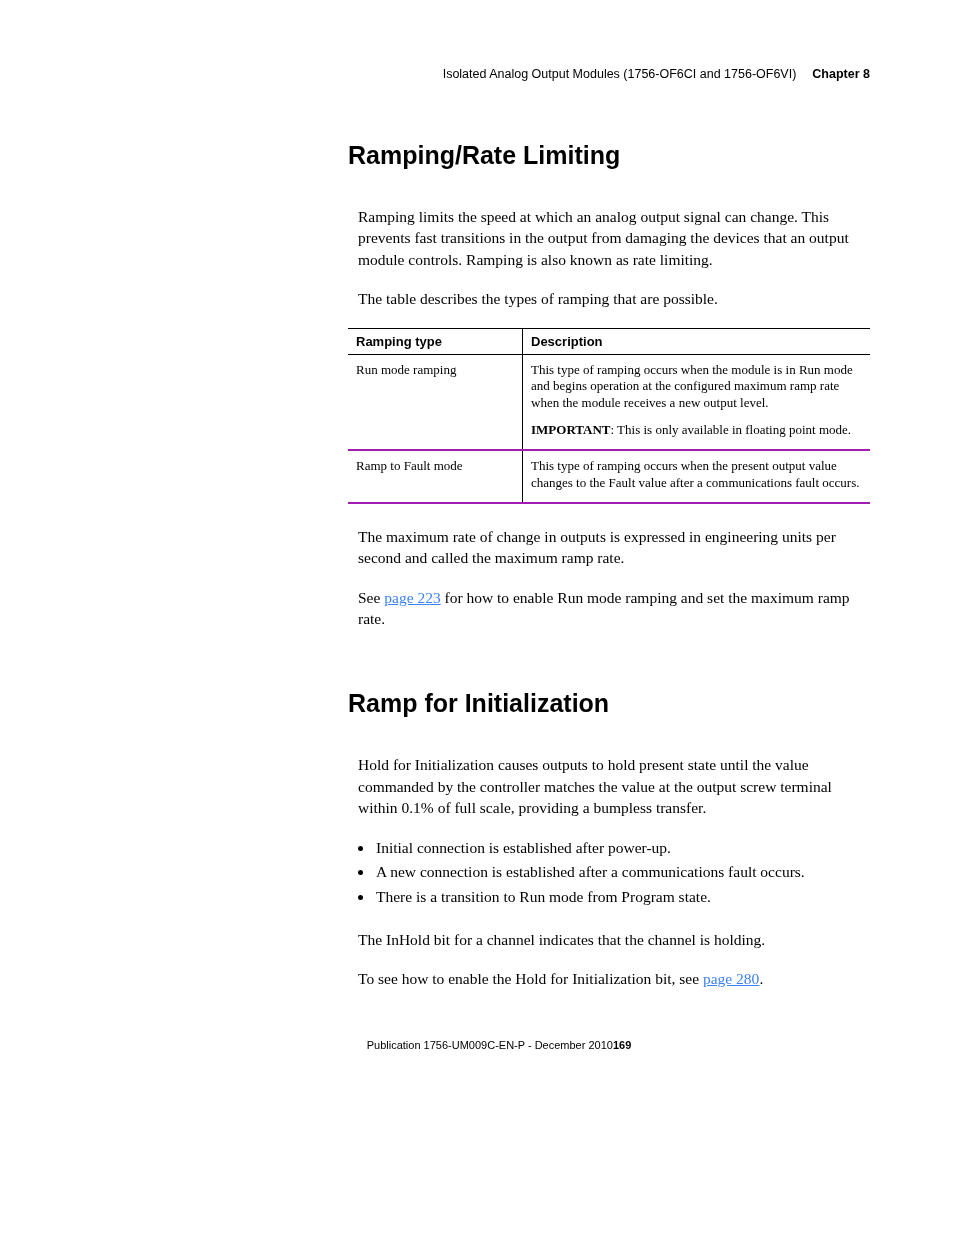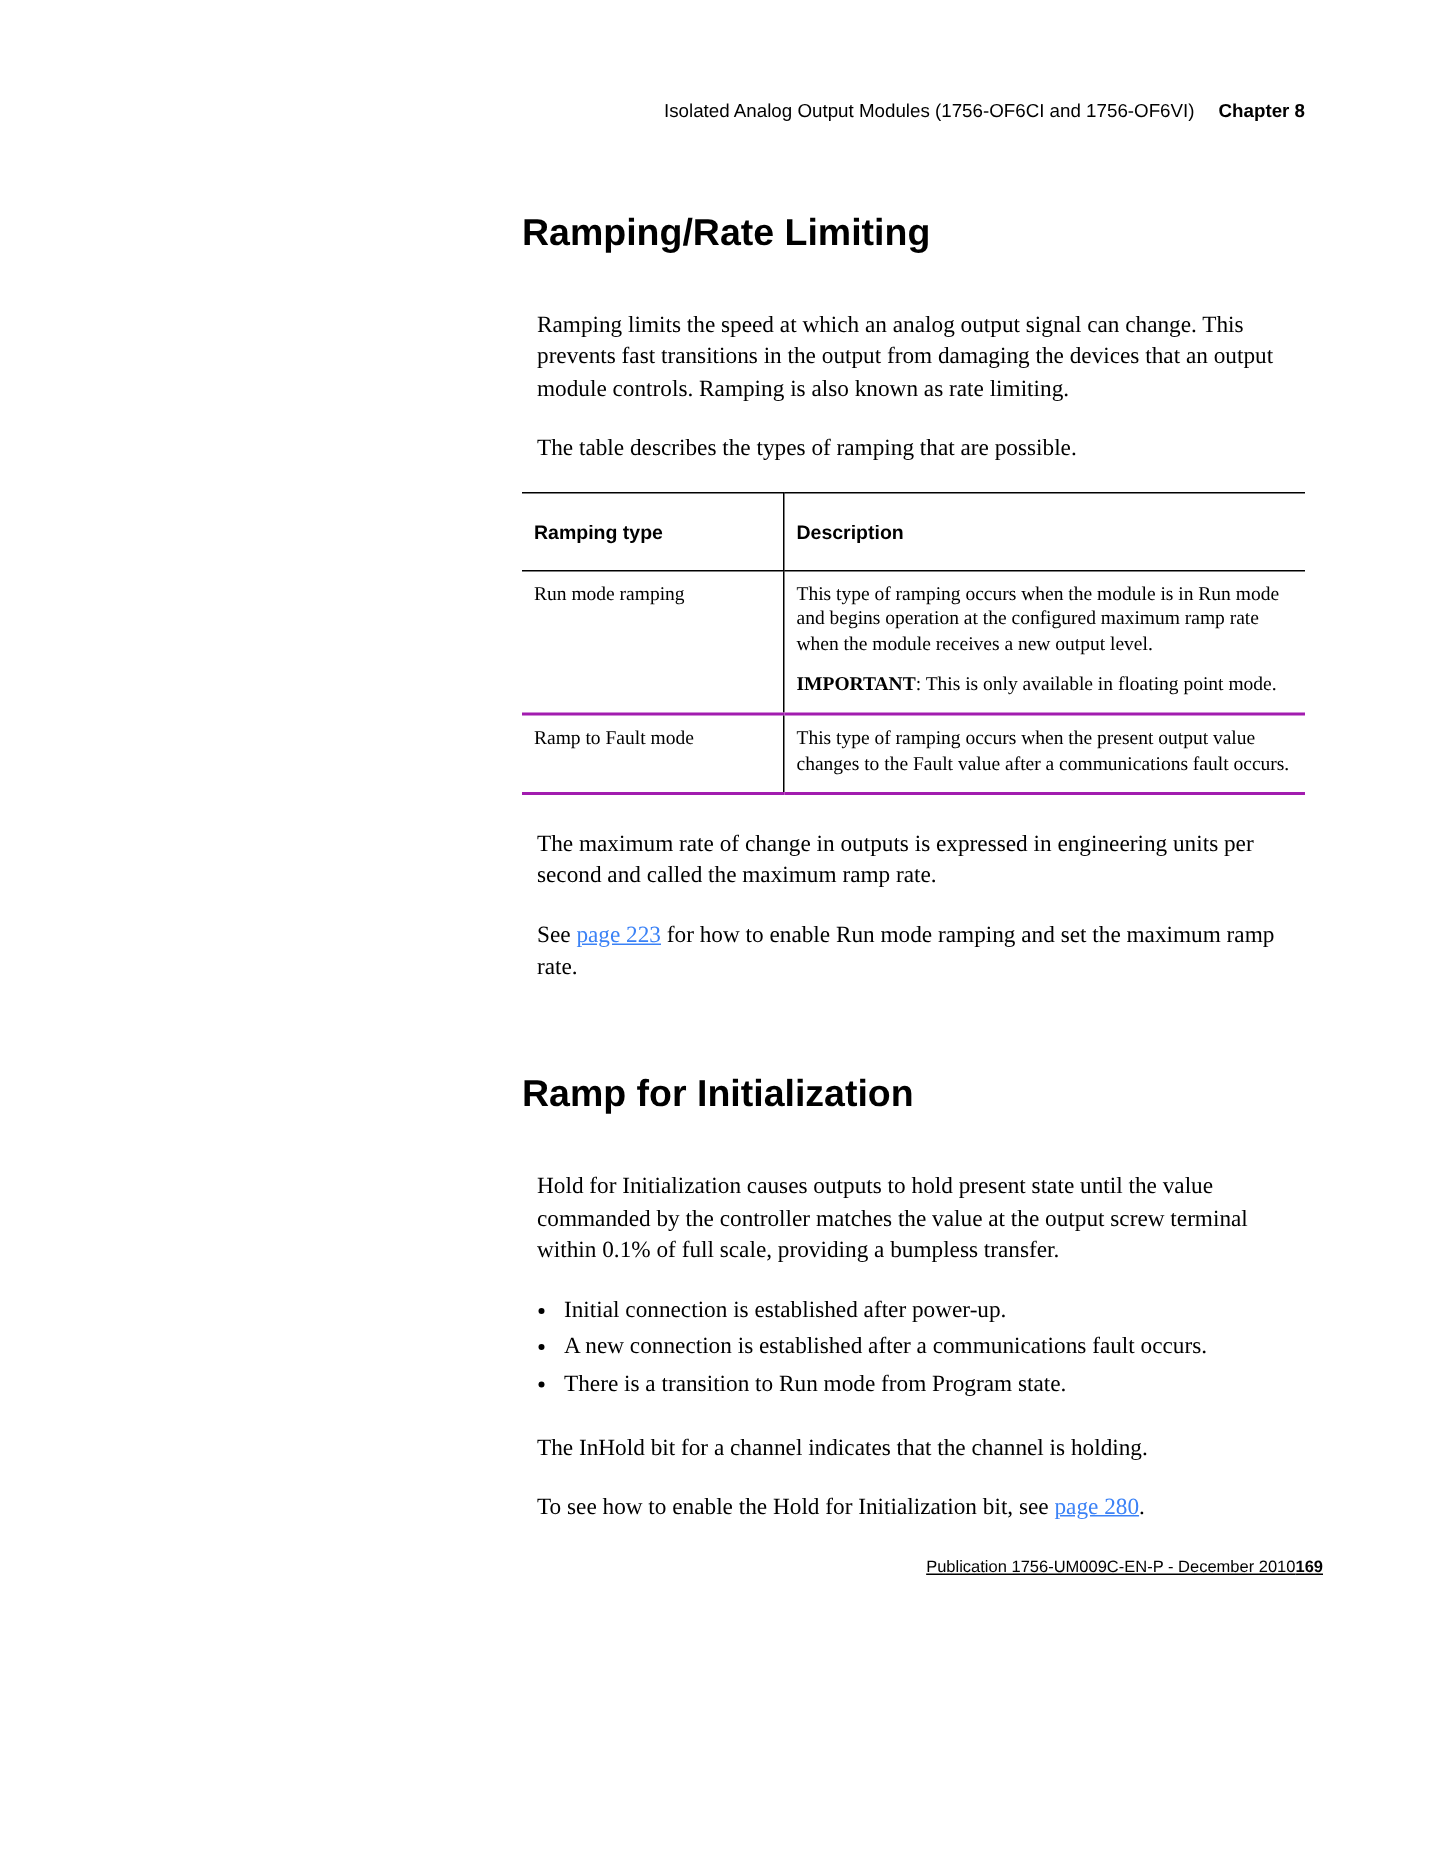--- a/index.html
+++ b/index.html
@@ -44,21 +44,21 @@
   table {
     width: 100%;
     border-collapse: collapse;
     font-family: Arial, Helvetica, sans-serif;
     font-size: 13px;
     margin: 10px 0 22px 0;
   }
   th {
     text-align: left;
     font-weight: bold;
-    padding: 18px 8px;
+    padding: 5px 8px;
     border-top: 1.5px solid #000;
     border-bottom: 1px solid #000;
     vertical-align: top;
   }
   td {
     padding: 7px 8px 10px 8px;
     border-bottom: 2px solid #a21caf;
     vertical-align: top;
     line-height: 1.3;
     font-family: Liberation Serif, serif;
@@ -77,24 +77,23 @@
     line-height: 1.55;
     padding-left: 2px;
   }
   .section-gap { margin-top: 60px; }
   .footer {
     position: absolute;
     bottom: 36px;
     left: 116px;
     right: 72px;
     display: flex;
-    justify-content: flex-end;
+    justify-content: center;
     font-family: Arial, Helvetica, sans-serif;
     font-size: 11px;
-    text-decoration: underline;
   }
   .footer .pagenum { font-weight: bold; }
 </style>
 </head>
 <body>
 
 <div class="page">
 
   <div class="header">
     <span class="title">Isolated Analog Output Modules (1756-OF6CI and 1756-OF6VI)</span>

